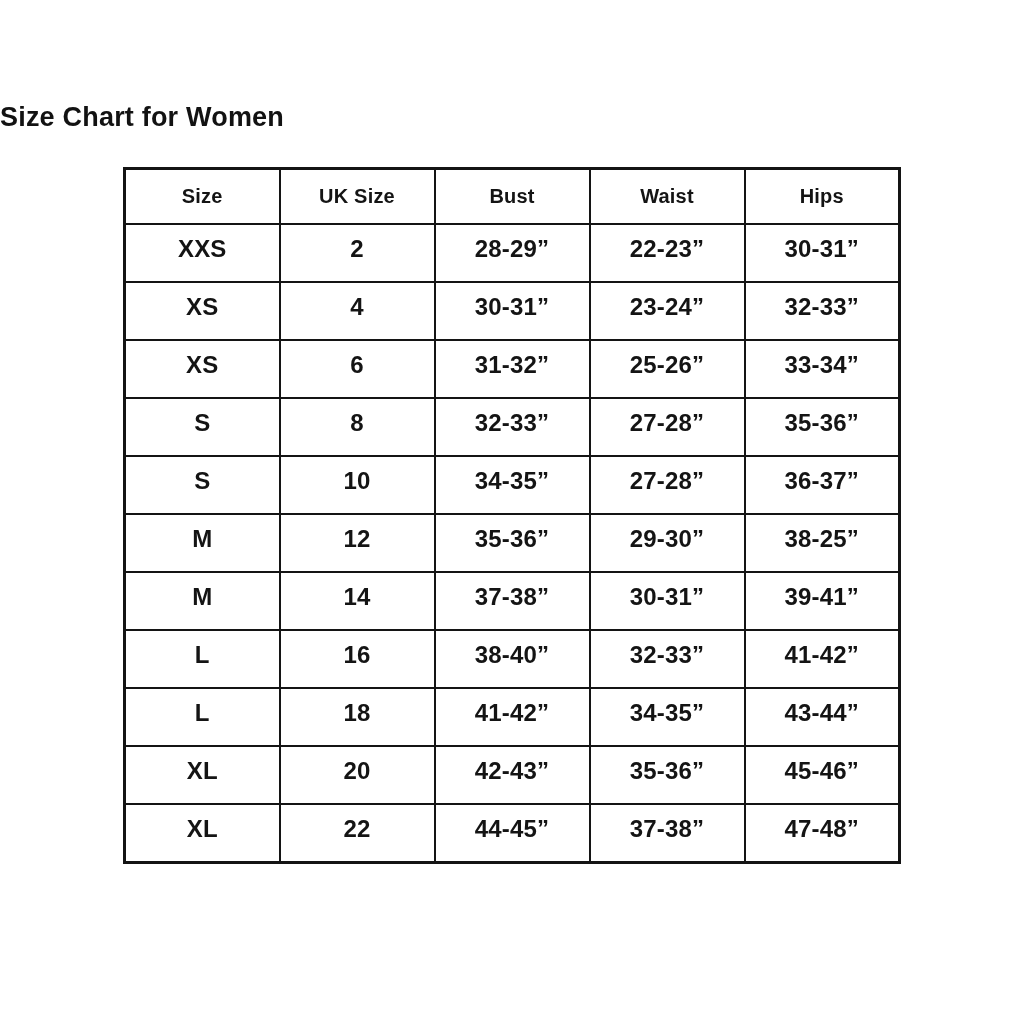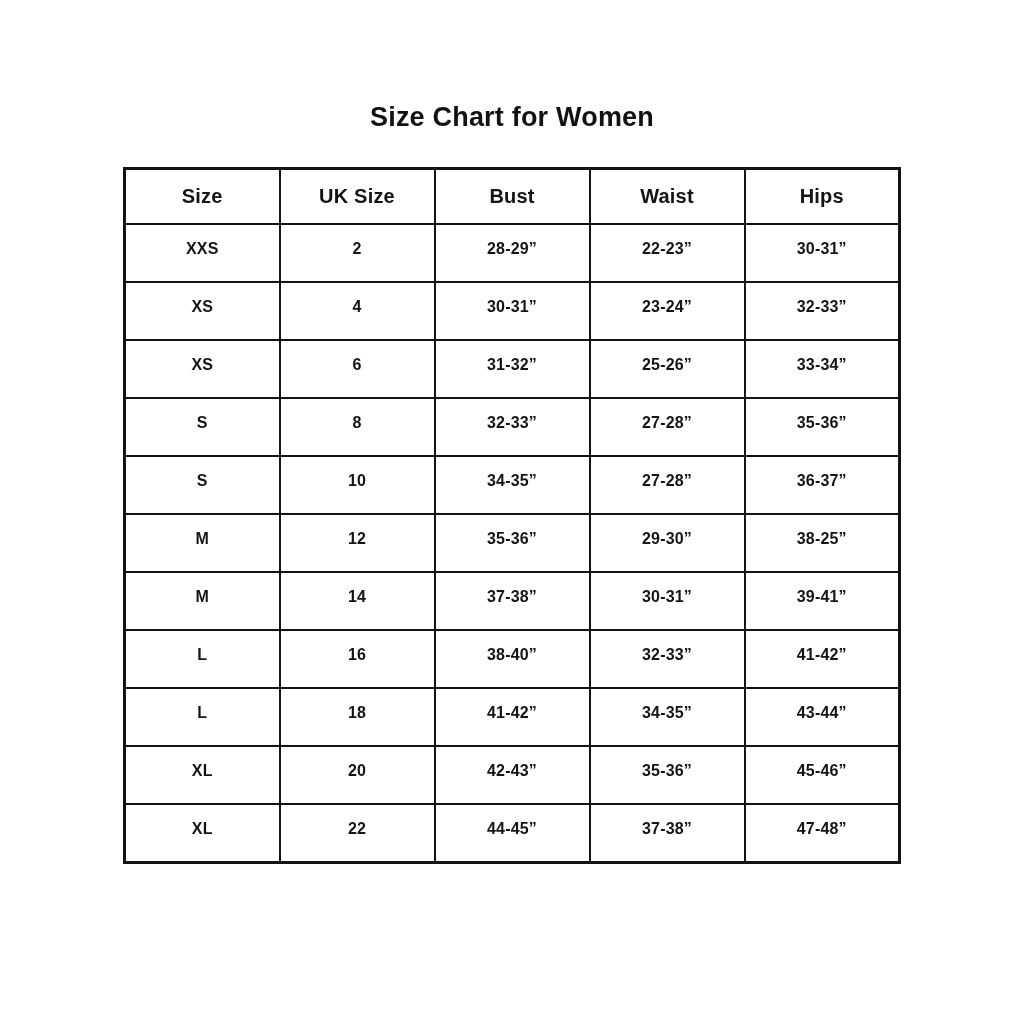--- a/index.html
+++ b/index.html
@@ -10,21 +10,20 @@
   body {
     width: 1024px;
     height: 1024px;
     font-family: "Liberation Sans", sans-serif;
     color: #121212;
     overflow: hidden;
   }
   .page-title {
     margin: 0;
     padding-top: 101px;
-    text-align: center;
     font-size: 27px;
     line-height: 32px;
     font-weight: bold;
     color: #121212;
     letter-spacing: 0.2px;
   }
   table.size-chart {
     border-collapse: collapse;
     table-layout: fixed;
     width: 778px;
@@ -43,21 +42,21 @@
     overflow: hidden;
   }
   table.size-chart th {
     height: 53px;
     font-size: 20px;
     letter-spacing: 0.2px;
   }
   table.size-chart td {
     height: 47px;
     padding-bottom: 9px;
-    font-size: 16px;
+    font-size: 24px;
     letter-spacing: 0.2px;
   }
 </style>
 </head>
 <body>
 
 <h1 class="page-title">Size Chart for Women</h1>
 
 <table class="size-chart">
   <thead>

